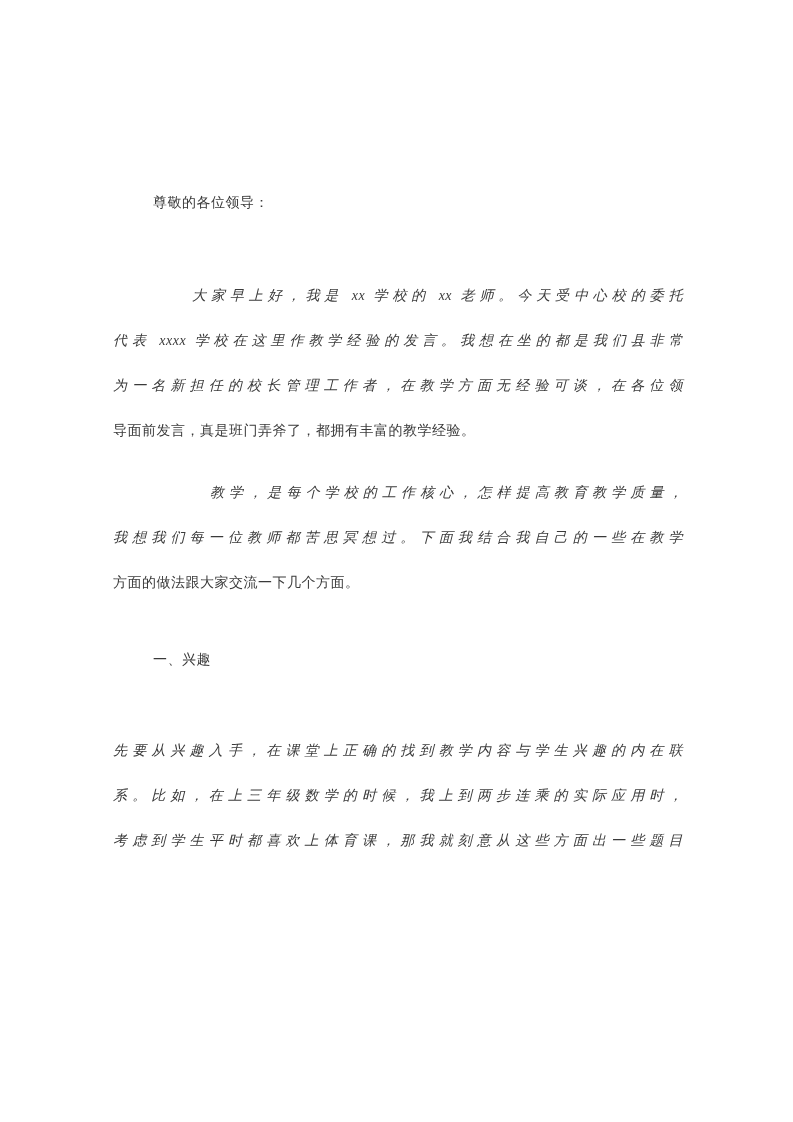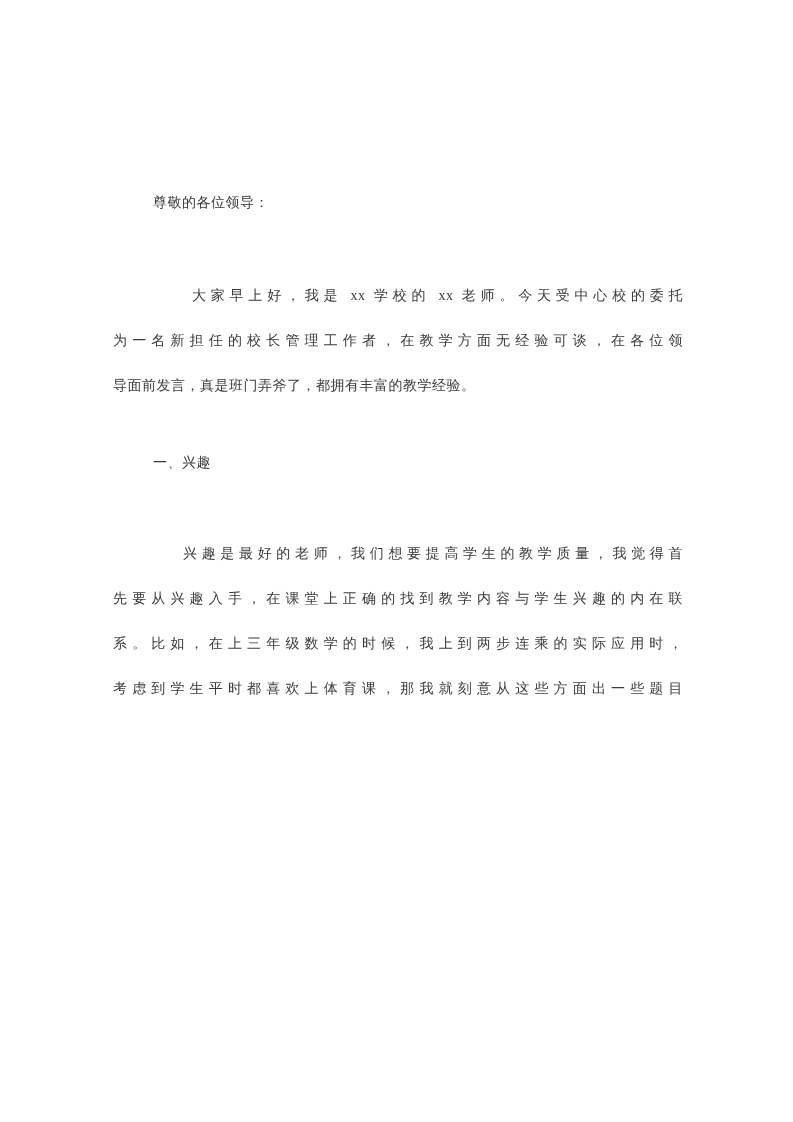--- a/index.html
+++ b/index.html
@@ -28,20 +28,21 @@
     line-height: 45px;
     font-size: 14px;
     letter-spacing: 0.5px;
     text-align: left;
     overflow: visible;
   }
   
   .line.j {
     text-align: justify;
     text-align-last: justify;
+    font-style: italic;
     -moz-text-align-last: justify;
   }
   
   .ind-a { padding-left: 40px; }  
   .ind-b { padding-left: 79px; }  
   .ind-c { padding-left: 97px; }  
   .ind-d { padding-left: 70px; }  
   
   .blk-p1 { margin-top: 48px; }
   .blk-p2 { margin-top: 17px; }
@@ -53,30 +54,35 @@
 
 <div class="page">
   <div class="text-column">
 
     <div class="block">
       <div class="line ind-a">尊敬的各位领导：</div>
     </div>
 
     <div class="block blk-p1">
       <div class="line j ind-b">大家早上好，我是 xx 学校的 xx 老师。今天受中心校的委托</div>
+      <div class="line j">代表 xxxx 学校在这里作教学经验的发言。我想在坐的都是我们县非常</div>
       <div class="line j">为一名新担任的校长管理工作者，在教学方面无经验可谈，在各位领</div>
       <div class="line">导面前发言，真是班门弄斧了，都拥有丰富的教学经验。</div>
     </div>
 
+    <div class="block blk-p2">
+      <div class="line j ind-c">教学，是每个学校的工作核心，怎样提高教育教学质量，</div>
+      <div class="line j">我想我们每一位教师都苦思冥想过。下面我结合我自己的一些在教学</div>
+      <div class="line">方面的做法跟大家交流一下几个方面。</div>
+    </div>
 
     <div class="block blk-h1">
       <div class="line ind-a">一、兴趣</div>
     </div>
 
     <div class="block blk-p3">
-      <div class="line j ind-d">兴趣是最好的老师，我们想要提高学生的教学质量，我觉得首</div>
       <div class="line j">先要从兴趣入手，在课堂上正确的找到教学内容与学生兴趣的内在联</div>
       <div class="line j">系。比如，在上三年级数学的时候，我上到两步连乘的实际应用时，</div>
       <div class="line j">考虑到学生平时都喜欢上体育课，那我就刻意从这些方面出一些题目</div>
     </div>
 
   </div>
 </div>
 
 </body></html>

